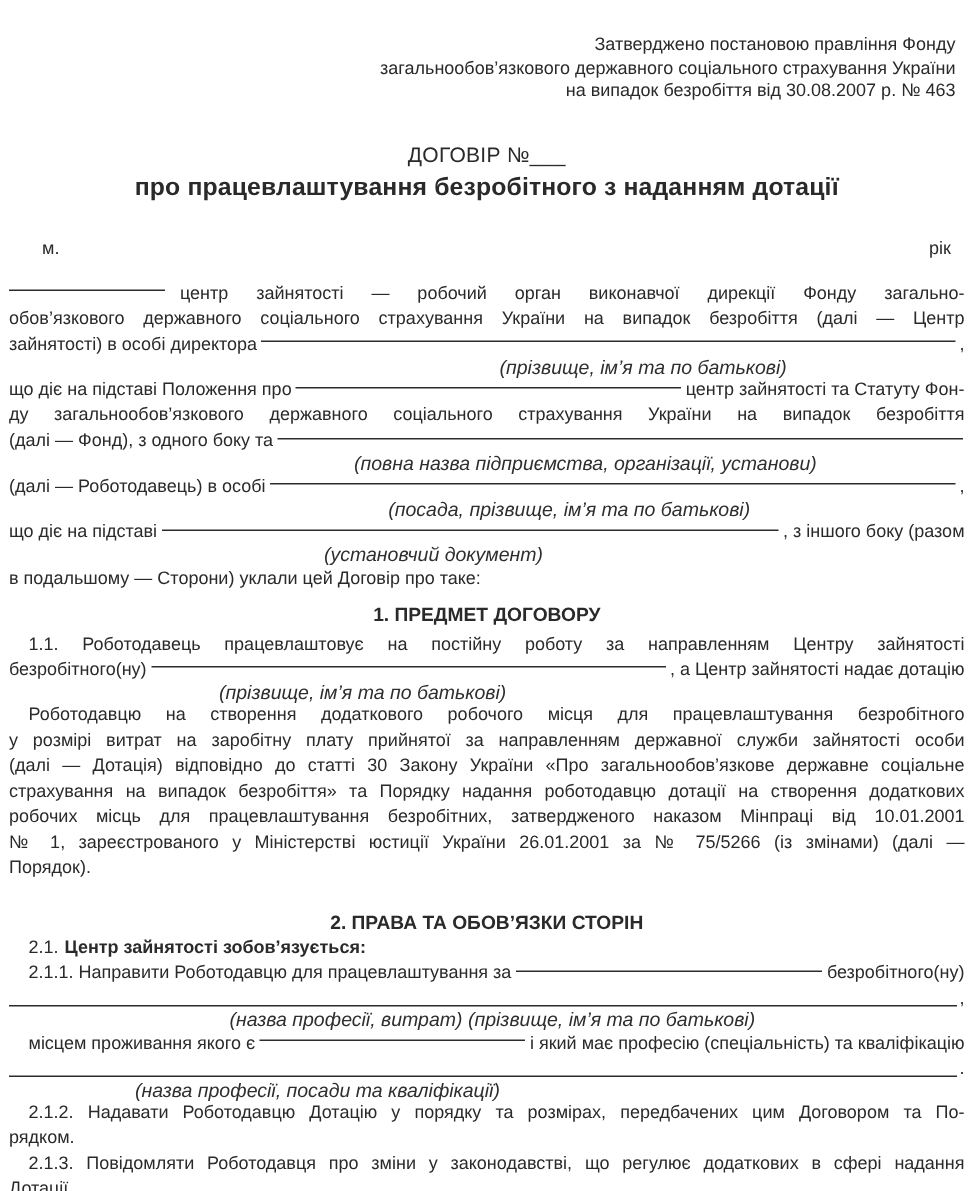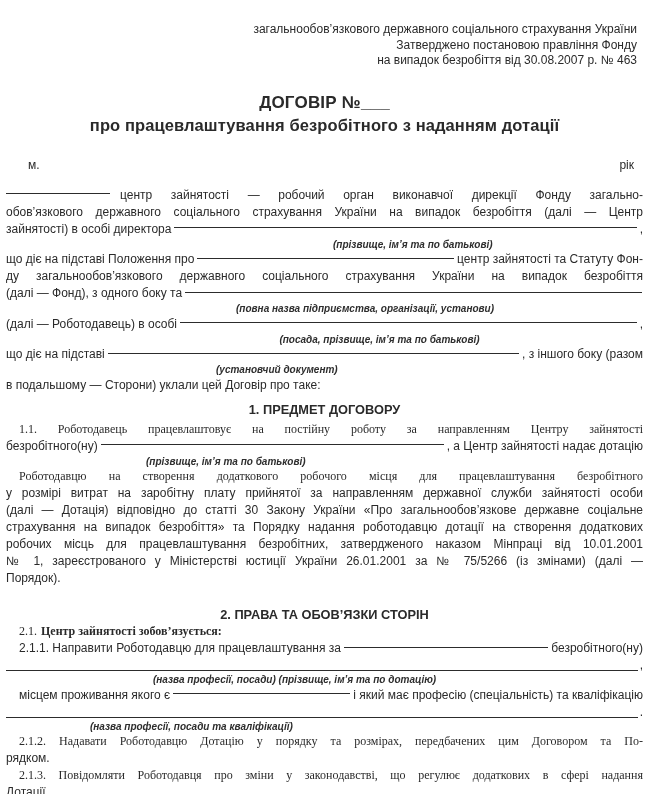--- a/index.html
+++ b/index.html
@@ -9,57 +9,57 @@
     box-sizing:border-box;
     background:#ffffff;
     color:#2a2a2a;
     font-family:"Liberation Sans", sans-serif;
     font-size:12px;
     padding:22px 7px 0 6px;
     overflow:hidden;
   }
   .approval { text-align:right; line-height:15.5px; padding-right:6px; }
   .title-block { text-align:center; margin-top:23px; }
-  .title-main  { font-weight:bold; font-size:17px; line-height:22px; letter-spacing:.2px; }
+  .title-main  { font-weight:normal; font-size:14px; line-height:22px; letter-spacing:.2px; }
   .title-sub   { font-weight:bold; font-size:16.5px; line-height:23px; letter-spacing:.1px; }
   .place-line { display:flex; justify-content:space-between; margin-top:20px; line-height:17px; padding:0 9px 0 22px; }
   .docbody { margin-top:13px; }
   .ln { line-height:17px; min-height:17px; }
   .j  { text-align:justify; text-align-last:justify; }
-  .indent { text-indent:13px;font-family:Liberation Serif, serif; }
+  .indent { text-indent:13px; }
   .fline { display:flex; align-items:center; line-height:17px; min-height:17px; }
   .fline.indent-f { padding-left:13px; }
   .txt { white-space:pre; }
   .blank { flex:1 1 auto; min-width:20px; border-bottom:1.2px solid #2c2c2c; margin:0 3px 3px 3px; }
   .blank.lead { flex:0 0 104px; margin-left:0; }
   .blank.tight-r { margin-right:1px; }
   .jtxt { flex:1 1 auto; text-align:justify; text-align-last:justify; margin-left:7px; white-space:nowrap; }
   .rule-row { display:flex; align-items:flex-end; height:16px; line-height:16px; }
   .rule-row .blank { margin:0 2px 2px 0; }
-  .caption { font-style:italic; font-size:10px; line-height:13.5px; color:#2e2e2e;font-weight:bold; }
+  .caption { font-style:italic; font-size:13px; line-height:13.5px; color:#2e2e2e; }
   .cap1 { margin-left:327px; }
   .cap2 { margin-left:230px; }
   .cap3 { margin-left:110px;text-align:center; }
   .cap4 { margin-left:210px; }
   .cap5 { margin-left:140px; }
   .cap6 { margin-left:147px; }
   .cap7 { margin-left:84px; }
   .sec-heading { text-align:center; font-weight:bold; font-size:12.8px; line-height:17px; }
   .h1 { margin:7px 0 3px 0; }
   .h2 { margin-top:19px; }
   .b { font-weight:bold; margin-left:4px;margin-top:37px; }
 </style>
 </head>
 <body>
 
 <div class="page">
 
   <div class="approval">
+    <div>Затверджено постановою правління Фонду</div>
     <div>загальнообов’язкового державного соціального страхування України</div>
-    <div>Затверджено постановою правління Фонду</div>
     <div>на випадок безробіття від 30.08.2007 р. № 463</div>
   </div>
 
   <div class="title-block">
     <div class="title-main">ДОГОВІР №___</div>
     <div class="title-sub">про працевлаштування безробітного з наданням дотації</div>
   </div>
 
   <div class="place-line">
     <span>м.</span>
@@ -126,21 +126,21 @@
     </div>
     <div class="fline indent-f">
       <span class="txt">2.1.1. Направити Роботодавцю для працевлаштування за</span>
       <span class="blank"></span>
       <span class="txt">безробітного(ну)</span>
     </div>
     <div class="rule-row">
       <span class="blank"></span>
       <span class="txt">,</span>
     </div>
-    <div class="caption cap6">(назва професії, посади) (прізвище, ім’я та по дотацію)</div>
+    <div class="caption cap6">(назва професії, витрат) (прізвище, ім’я та по батькові)</div>
     <div class="fline indent-f">
       <span class="txt">місцем проживання якого є</span>
       <span class="blank"></span>
       <span class="txt">і який має професію (спеціальність) та кваліфікацію</span>
     </div>
     <div class="rule-row">
       <span class="blank"></span>
       <span class="txt">.</span>
     </div>
     <div class="caption cap7">(назва професії, посади та кваліфікації)</div>

